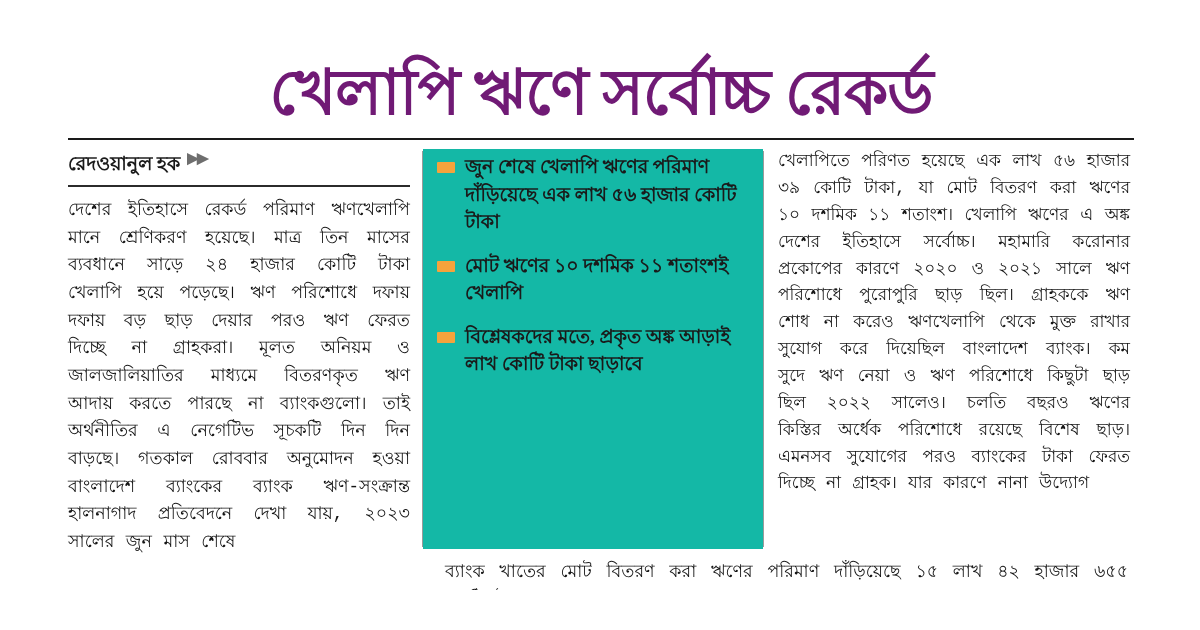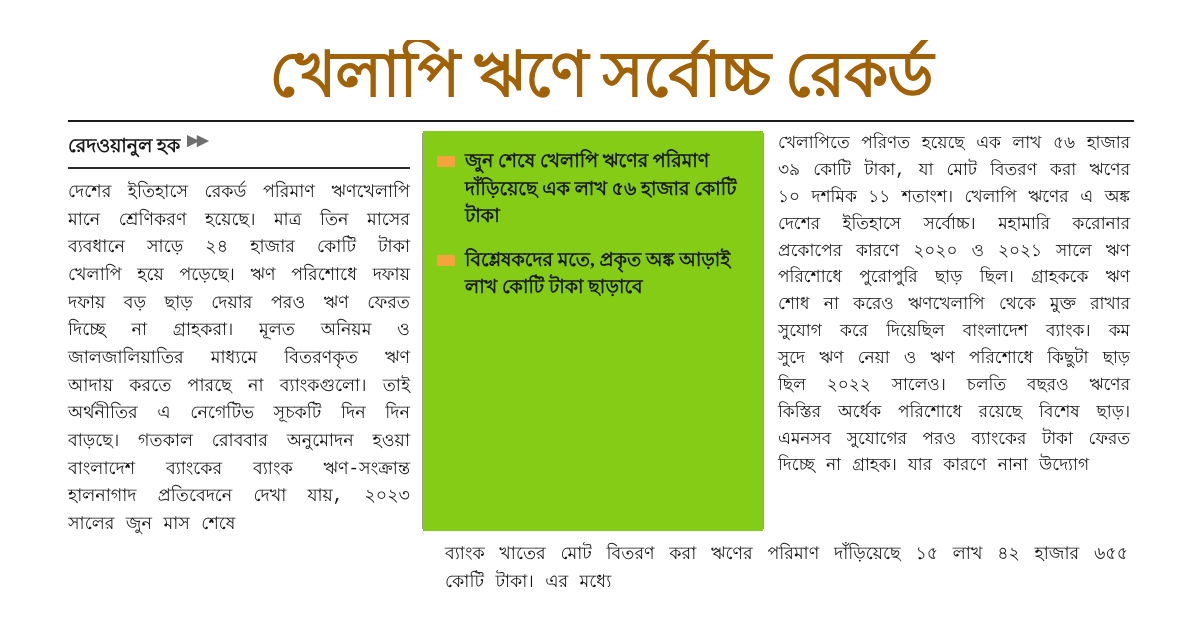--- a/index.html
+++ b/index.html
@@ -22,22 +22,22 @@
     background: #ffffff;
     overflow: hidden;
   }
   .headline {
     text-align: center;
     font-family: "Liberation Serif", serif;
     font-weight: bold;
     font-size: 63px;
     line-height: 1.05;
     letter-spacing: -1px;
-    color: #a16207;
-    margin: 2px 0 2px 0;
+    color: #701a75;
+    margin: 20px 0 2px 0;
     white-space: nowrap;
   }
   .rule {
     height: 2px;
     background: #1a1a1a;
     margin: 12px 6px 0 6px;
   }
   .cols {
     display: flex;
     margin-top: 9px;
@@ -82,23 +82,23 @@
     font-size: 17.5px;
     line-height: 1.58;
     color: #141414;
     text-align: justify;
     text-justify: inter-word;
     word-spacing: 1px;
   }
   .body-text.right { font-size: 17px; }
 
   .highlight-box {
-    background: #84cc16;
+    background: #14b8a6;
     height: 100%;
-    padding: 16px 16px 10px 14px;
+    padding: 4px 16px 10px 14px;
   }
   .bullets {
     list-style: none;
     margin: 0; padding: 0;
   }
   .bullets li {
     display: flex;
     gap: 10px;
     margin-bottom: 16px;
   }
@@ -150,20 +150,24 @@
 
       <div class="col col-mid">
         <div class="highlight-box">
           <ul class="bullets">
             <li>
               <span class="bullet-mark"></span>
               <span class="bullet-text">জুন শেষে খেলাপি ঋণের পরিমাণ দাঁড়িয়েছে এক লাখ ৫৬ হাজার কোটি টাকা</span>
             </li>
             <li>
               <span class="bullet-mark"></span>
+              <span class="bullet-text">মোট ঋণের ১০ দশমিক ১১ শতাংশই খেলাপি</span>
+            </li>
+            <li>
+              <span class="bullet-mark"></span>
               <span class="bullet-text">বিশ্লেষকদের মতে, প্রকৃত অঙ্ক আড়াই লাখ কোটি টাকা ছাড়াবে</span>
             </li>
           </ul>
         </div>
       </div>
 
       <div class="vsep"></div>
 
       <div class="col col-right">
         <div class="body-text right">খেলাপিতে পরিণত হয়েছে এক লাখ ৫৬ হাজার ৩৯ কোটি টাকা, যা মোট বিতরণ করা ঋণের ১০ দশমিক ১১ শতাংশ। খেলাপি ঋণের এ অঙ্ক দেশের ইতিহাসে সর্বোচ্চ। মহামারি করোনার প্রকোপের কারণে ২০২০ ও ২০২১ সালে ঋণ পরিশোধে পুরোপুরি ছাড় ছিল। গ্রাহককে ঋণ শোধ না করেও ঋণখেলাপি থেকে মুক্ত রাখার সুযোগ করে দিয়েছিল বাংলাদেশ ব্যাংক। কম সুদে ঋণ নেয়া ও ঋণ পরিশোধে কিছুটা ছাড় ছিল ২০২২ সালেও। চলতি বছরও ঋণের কিস্তির অর্ধেক পরিশোধে রয়েছে বিশেষ ছাড়। এমনসব সুযোগের পরও ব্যাংকের টাকা ফেরত দিচ্ছে না গ্রাহক। যার কারণে নানা উদ্যোগ</div>

